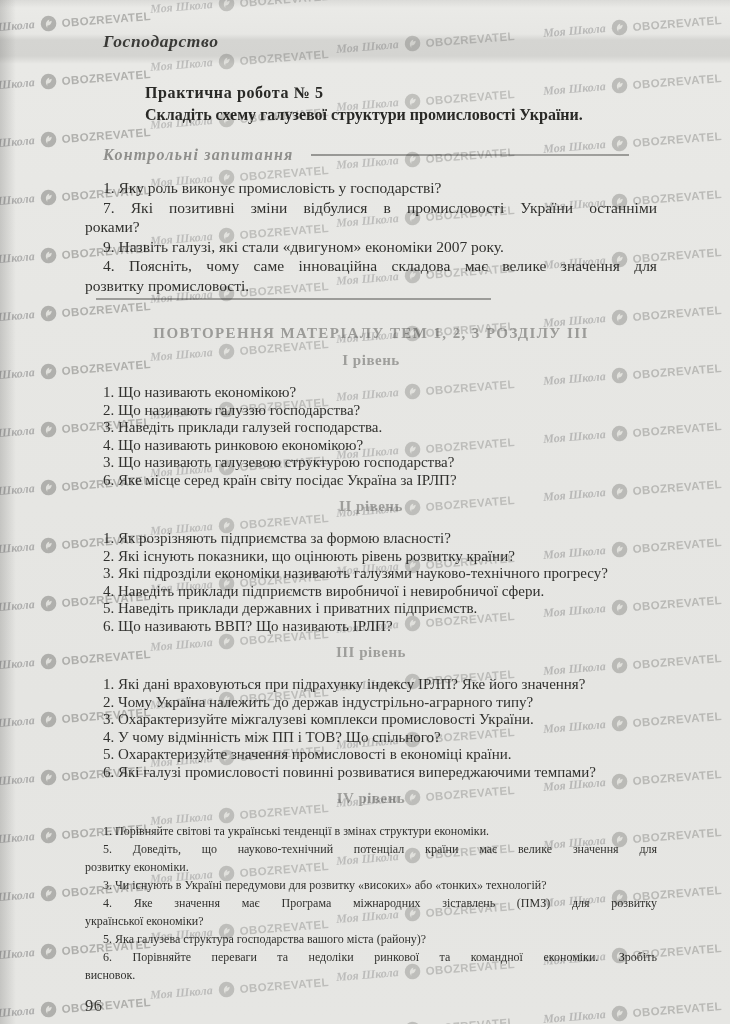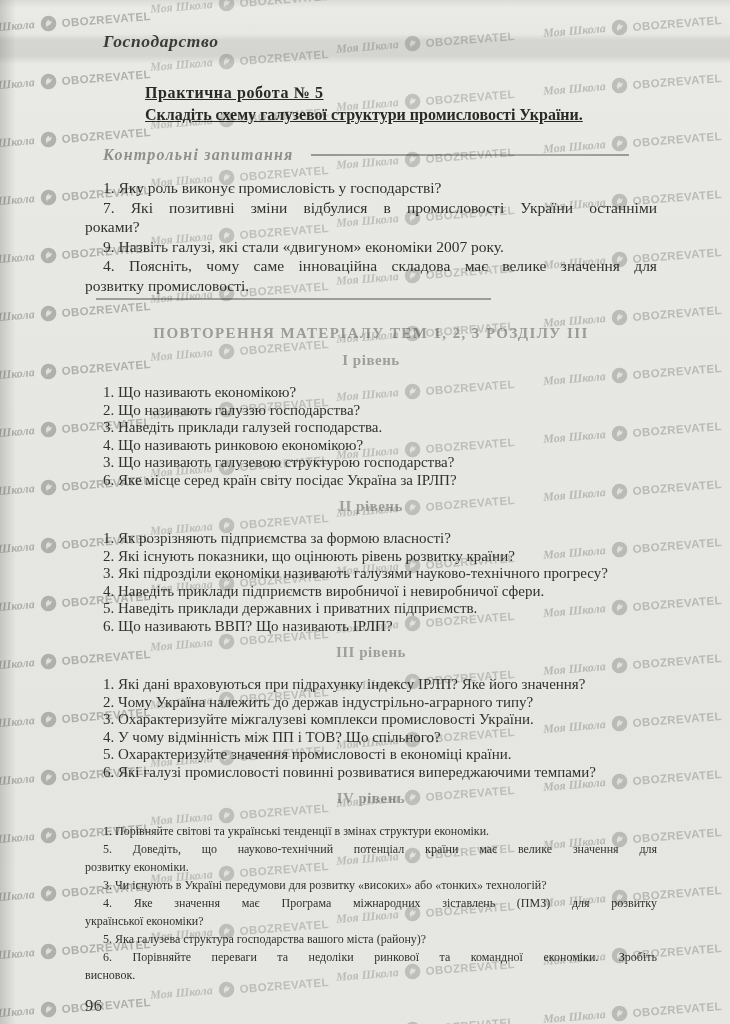--- a/index.html
+++ b/index.html
@@ -21,21 +21,21 @@
   #watermarks{position:absolute;inset:0;z-index:3;pointer-events:none;mix-blend-mode:multiply;}
   .wm{position:absolute;display:flex;align-items:center;gap:5px;transform:rotate(-4.5deg);white-space:nowrap;}
   .wm-t1{font:italic 700 12px "Liberation Serif",serif;color:#87878a;}
   .wm-t2{font:700 11.5px "Liberation Sans",sans-serif;color:#8a8a88;letter-spacing:.4px;}
   .wm-icon{width:17px;height:17px;flex:0 0 auto;}
 
   
   #content{position:absolute;z-index:2;left:85px;top:30px;width:572px;color:#31312e;}
   .chapter{margin-left:18px;font-style:italic;font-weight:700;font-size:17.5px;
     letter-spacing:.6px;color:#3a3a37;line-height:22px;}
-  .practical{margin:30px 0 0 60px;font-weight:700;font-size:16px;color:#292926;line-height:22px;text-decoration:underline;}
+  .practical{margin:30px 0 0 60px;font-weight:700;font-size:16px;color:#292926;line-height:22px;}
   .pw-title{letter-spacing:.6px;}
 
   .cq-row{display:flex;align-items:baseline;margin:20px 0 0 18px;gap:17px;}
   .cq-head{font-style:italic;font-weight:700;font-size:16px;letter-spacing:1.2px;
     color:#8f8f8c;white-space:nowrap;}
   .cq-line{flex:1;height:2px;margin-right:28px;position:relative;top:-4px;
     background:linear-gradient(90deg,#979794,#a5a5a2 70%,#9b9b98);}
 
   .qlist{margin-top:14px;}
   .qlist .q{margin:0;}

